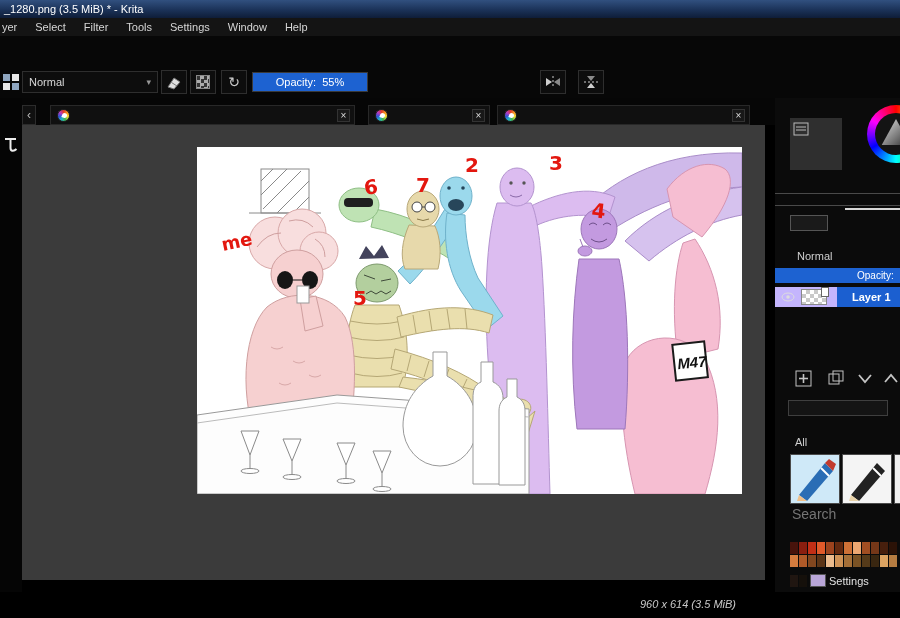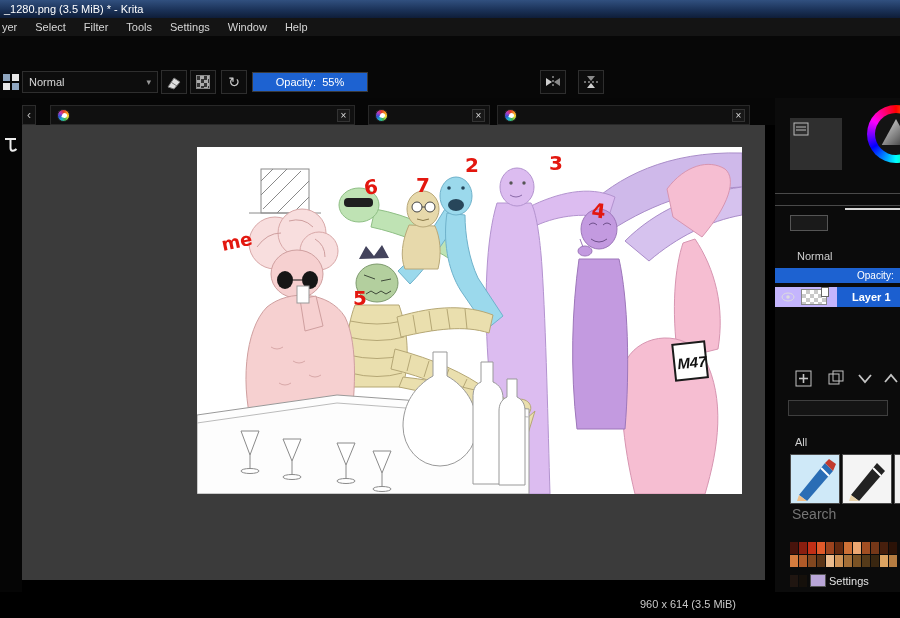--- a/index.html
+++ b/index.html
@@ -79,21 +79,21 @@
   .icon-btn { position:absolute; display:flex; align-items:center; justify-content:center; }
   .preset-tile { position:absolute; top:356px; width:50px; height:50px; border:1px solid #4a4a4a; }
   .swatch { width:8px; height:12px; }
   .pal-grid { position:absolute; left:15px; top:444px; width:109px; display:flex;
     flex-wrap:wrap; gap:1px; }
   .search-in { position:absolute; left:17px; top:408px; width:95px; background:transparent;
     border:none; color:#8a8a8a; font-size:14px; font-family:"Liberation Sans",sans-serif; outline:none; }
 
   
   .statusbar { position:relative; height:26px; background:#000; color:#c8c8c8; font-size:11px; }
-  .statusbar span { position:absolute; left:640px; top:6px; }
+  .statusbar span { position:absolute; left:640px; top:6px;font-style:italic; }
 
   .main-row { display:flex; }
   svg text { user-select:none; }
 </style>
 </head>
 <body>
 
 <div class="window">
 
   <div class="titlebar">

